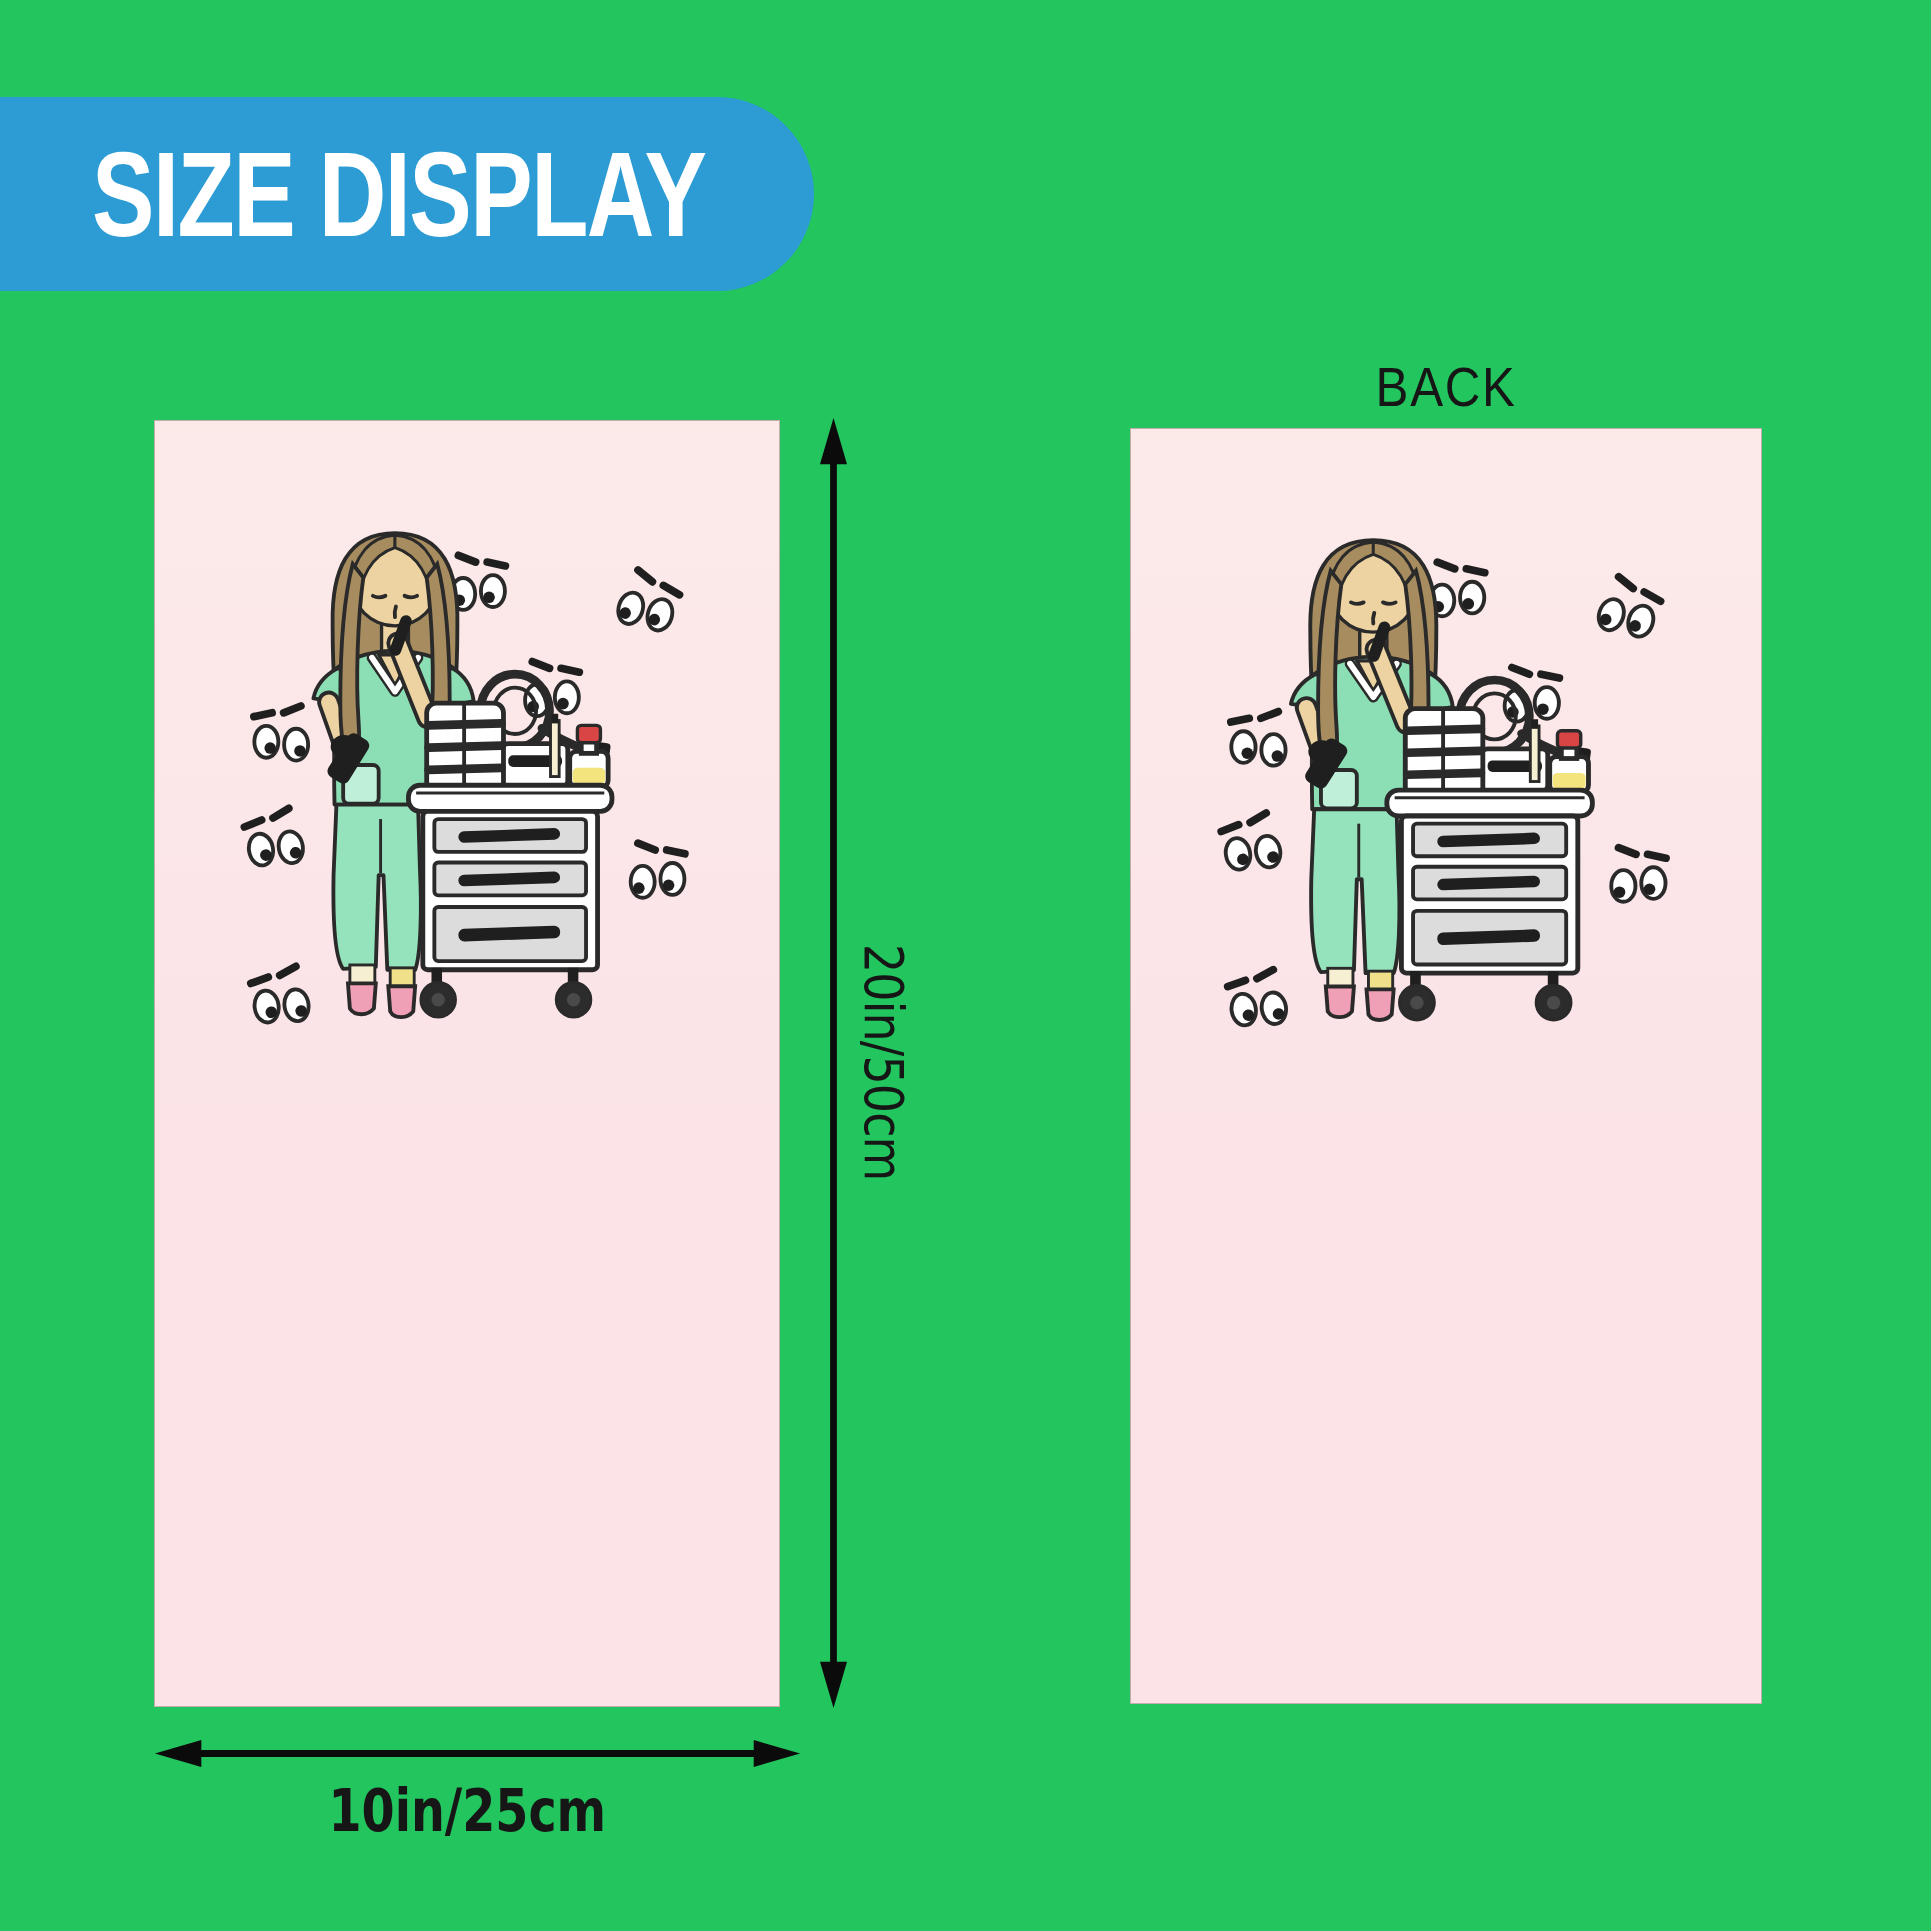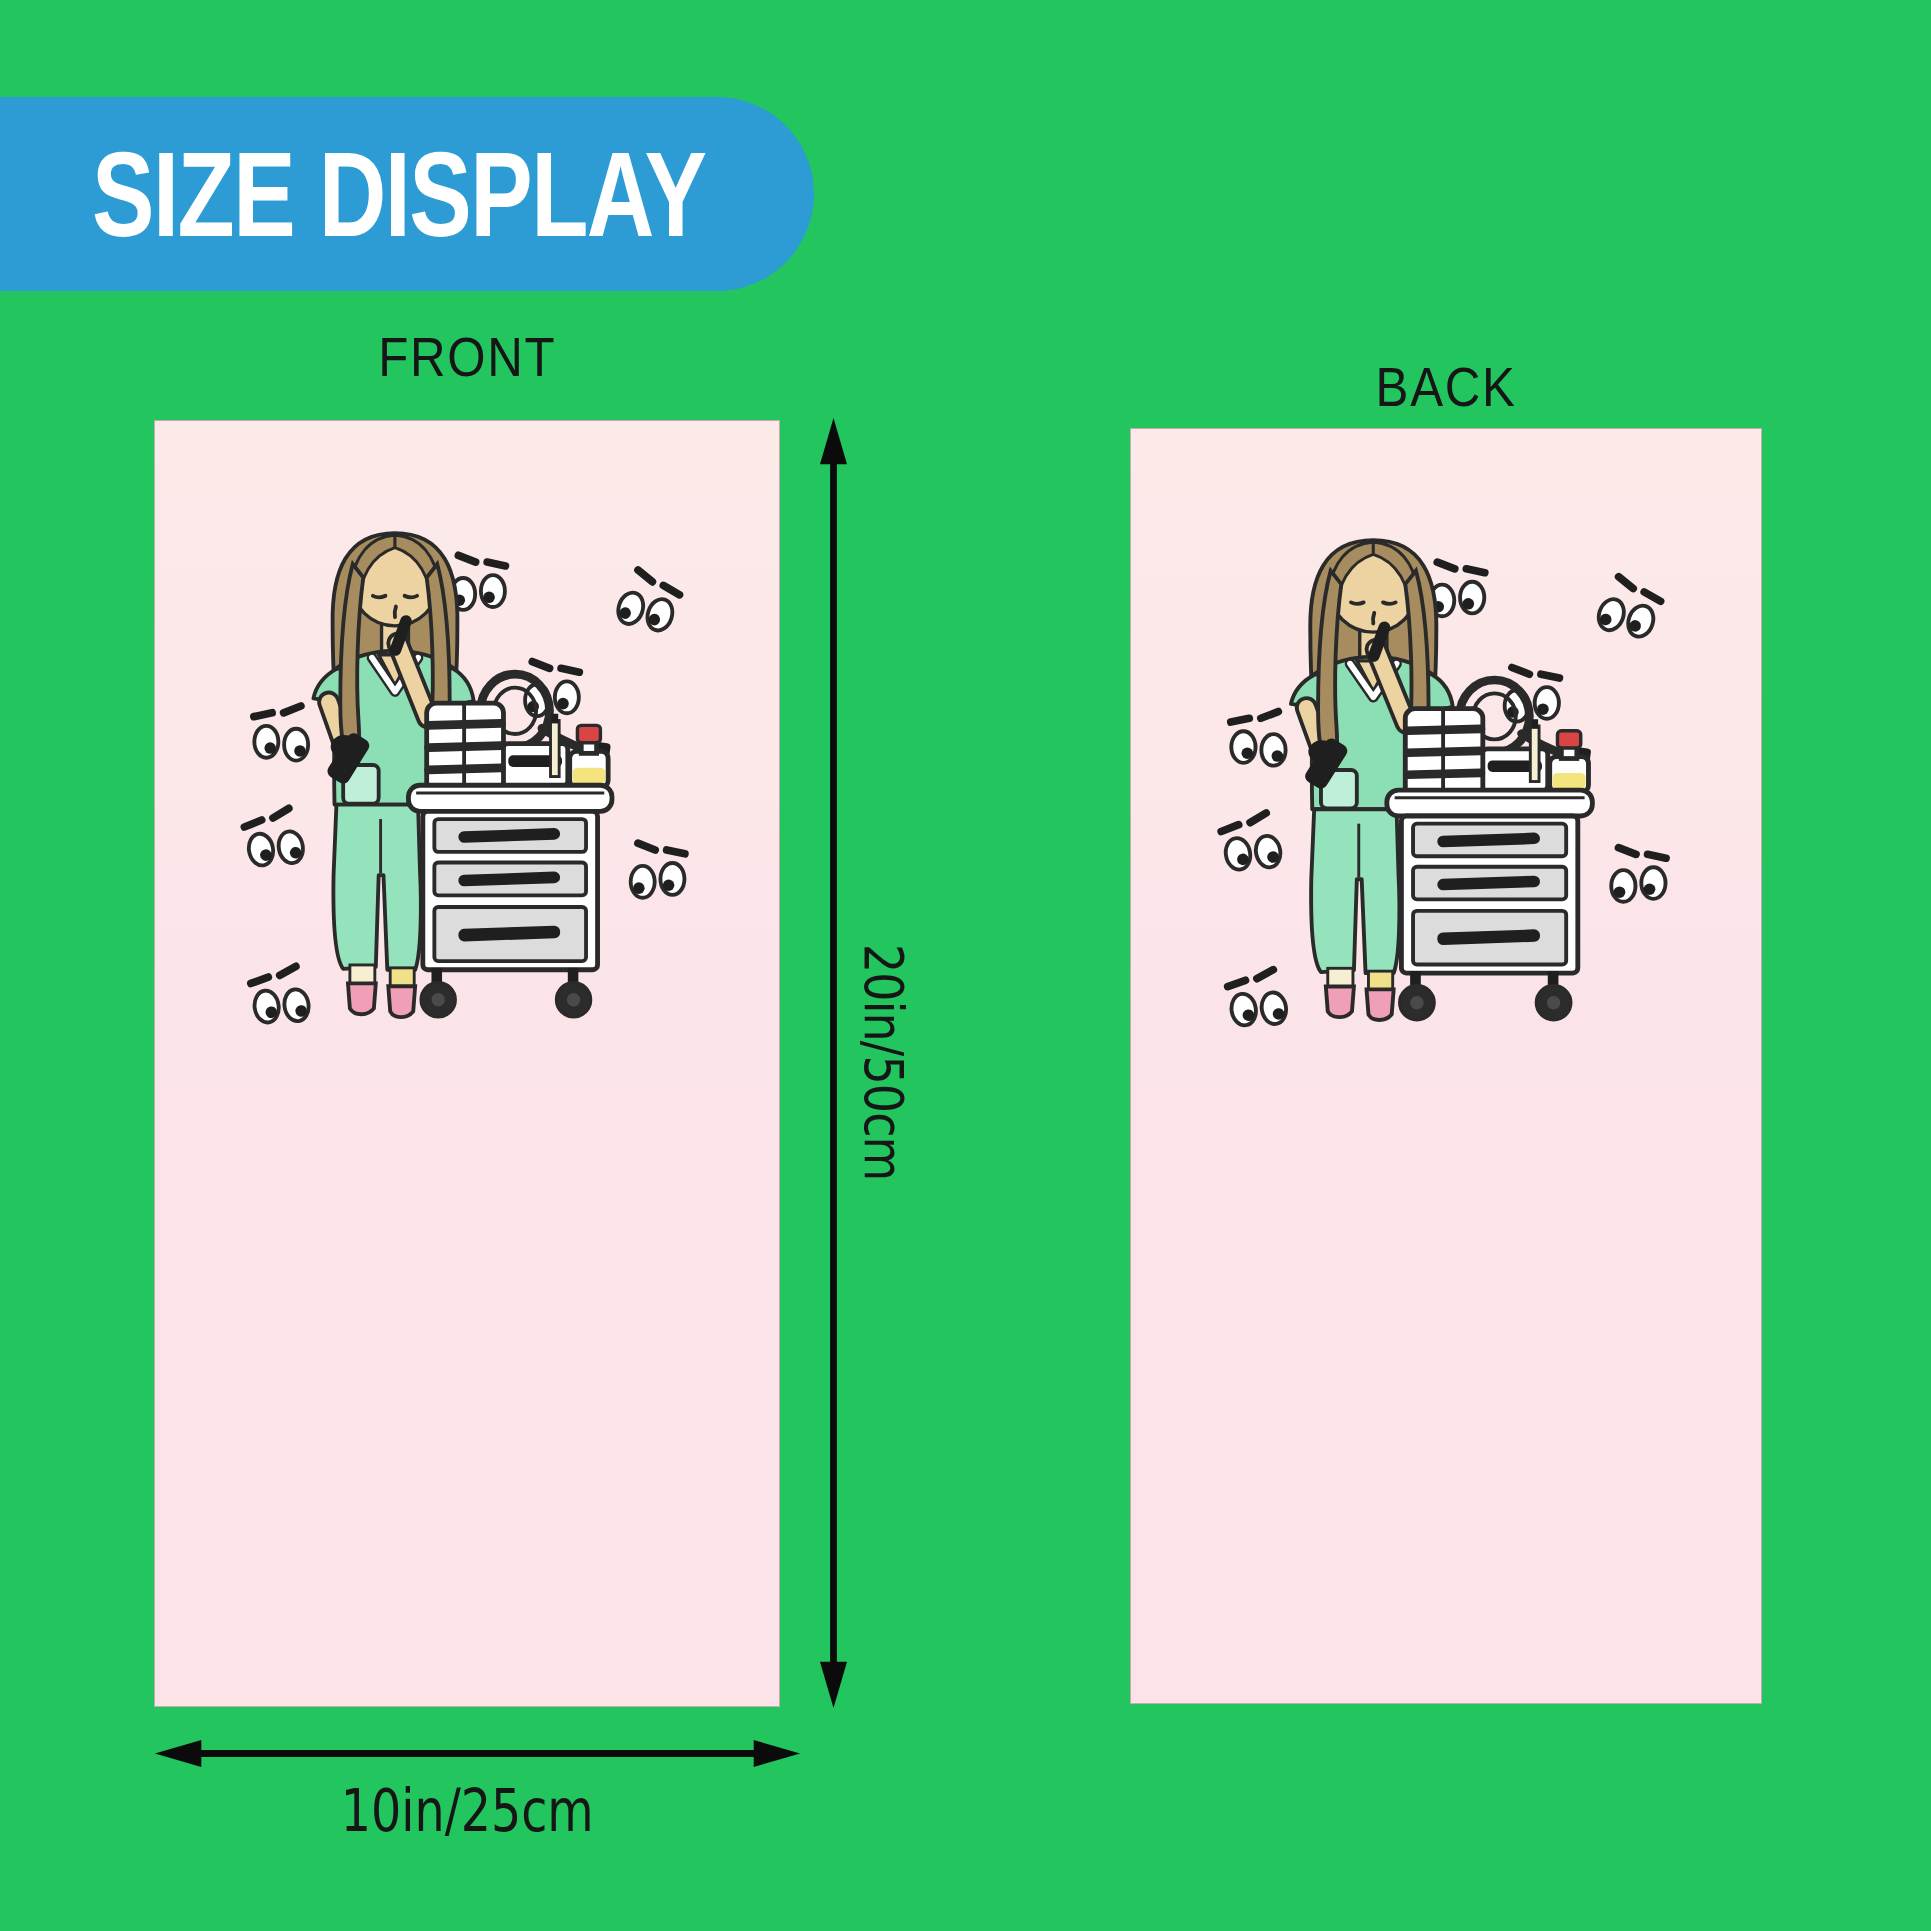--- a/index.html
+++ b/index.html
@@ -37,21 +37,21 @@
   .panel.front{left:154px;top:420px;width:626px;height:1287px;}
   .panel.back{left:1130px;top:428px;width:632px;height:1276px;}
   .illo{position:absolute;left:0;top:0;width:100%;height:100%;}
 
   
   .v-arrow{position:absolute;left:817px;top:416px;width:33px;height:1294px;}
   .h-arrow{position:absolute;left:153px;top:1737px;width:649px;height:33px;}
   .dim-label{position:absolute;color:var(--label-ink);font-family:"DejaVu Sans",sans-serif;}
   .dim-label.height{left:915px;top:944px;font-size:54px;letter-spacing:-1px;white-space:nowrap;
     transform:rotate(90deg) scaleX(0.85);transform-origin:left top;}
-  .dim-label.width{left:154px;top:1777px;width:626px;text-align:center;font-size:58px;}
+  .dim-label.width{left:154px;top:1777px;width:626px;text-align:center;font-size:58px;font-weight:bold;}
   .dim-label.width .squeeze{display:inline-block;transform:scaleX(0.82);transform-origin:center;}
   .hair  {fill:var(--hair-brown);stroke:var(--outline-ink);stroke-width:4;}
   .thin  {stroke-width:3;}
   .skin  {fill:var(--skin-tan);stroke:var(--outline-ink);stroke-width:3.5;}
   .feat  {fill:none;stroke:var(--outline-ink);stroke-width:4;stroke-linecap:round;}
   .top   {fill:var(--scrub-green);stroke:var(--outline-ink);stroke-width:4;stroke-linejoin:round;}
   .pants {fill:var(--pants-green);stroke:var(--outline-ink);stroke-width:4;stroke-linejoin:round;}
   .pocket{fill:var(--pocket-green);stroke:var(--outline-ink);stroke-width:4;}
   .dark  {fill:var(--item-dark);}
   .arm-ink {fill:none;stroke:var(--outline-ink);stroke-width:24;stroke-linecap:round;}
@@ -181,23 +181,20 @@
     </g>
   </defs>
 </svg>
 
 <div class="canvas">
 
   <div class="badge">
     <span class="badge-label">SIZE DISPLAY</span>
   </div>
 
-  <div class="side-label front">
-    <span class="squeeze">FRONT</span>
-  </div>
   <div class="side-label back">
     <span class="squeeze">BACK</span>
   </div>
 
   <div class="panel front">
     <svg class="illo" viewBox="0 0 650 1330" preserveAspectRatio="none">
       <use href="#nurse-illo"></use>
     </svg>
   </div>
 

